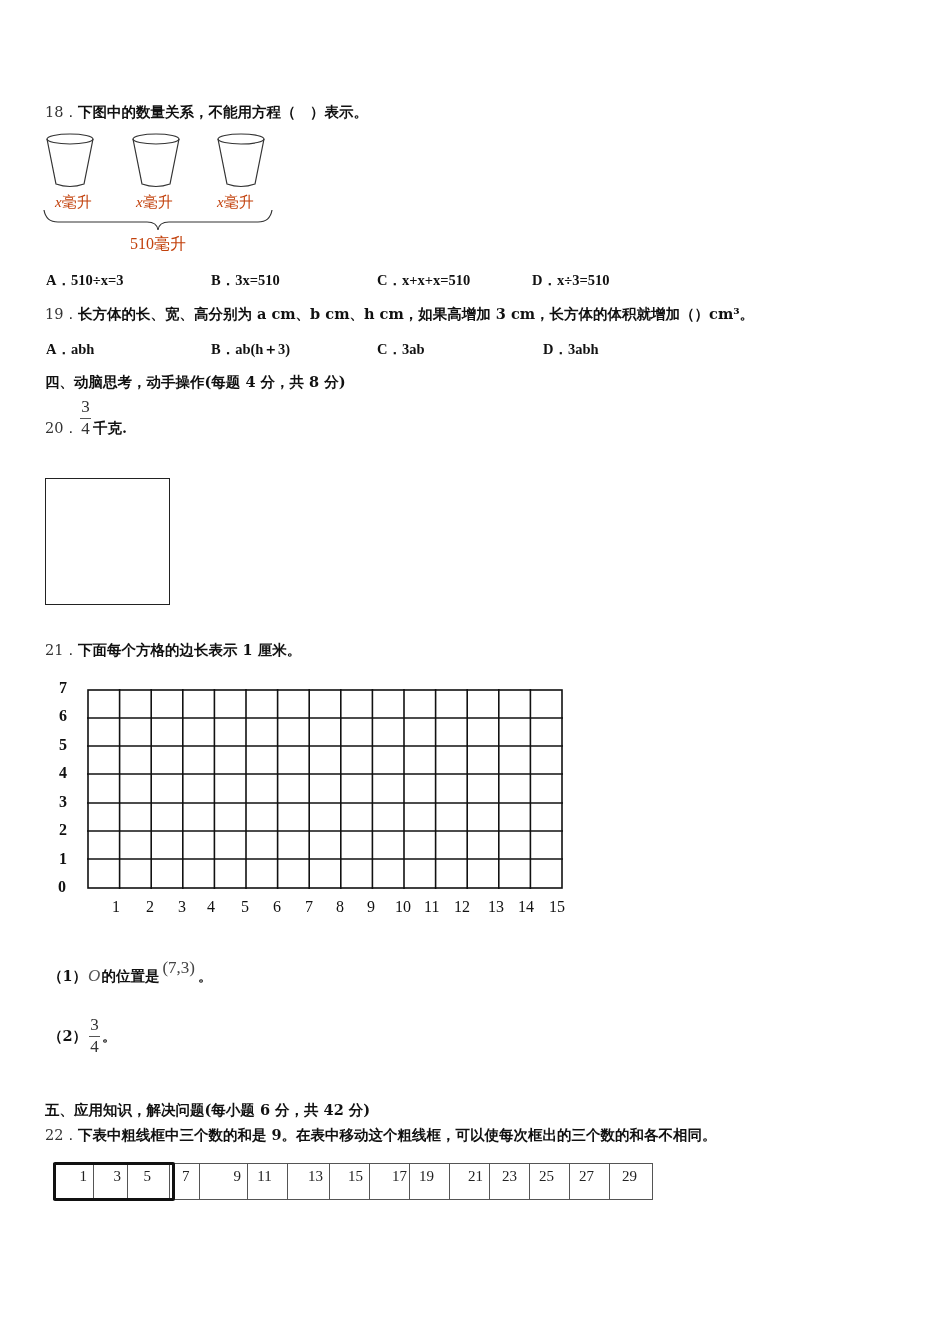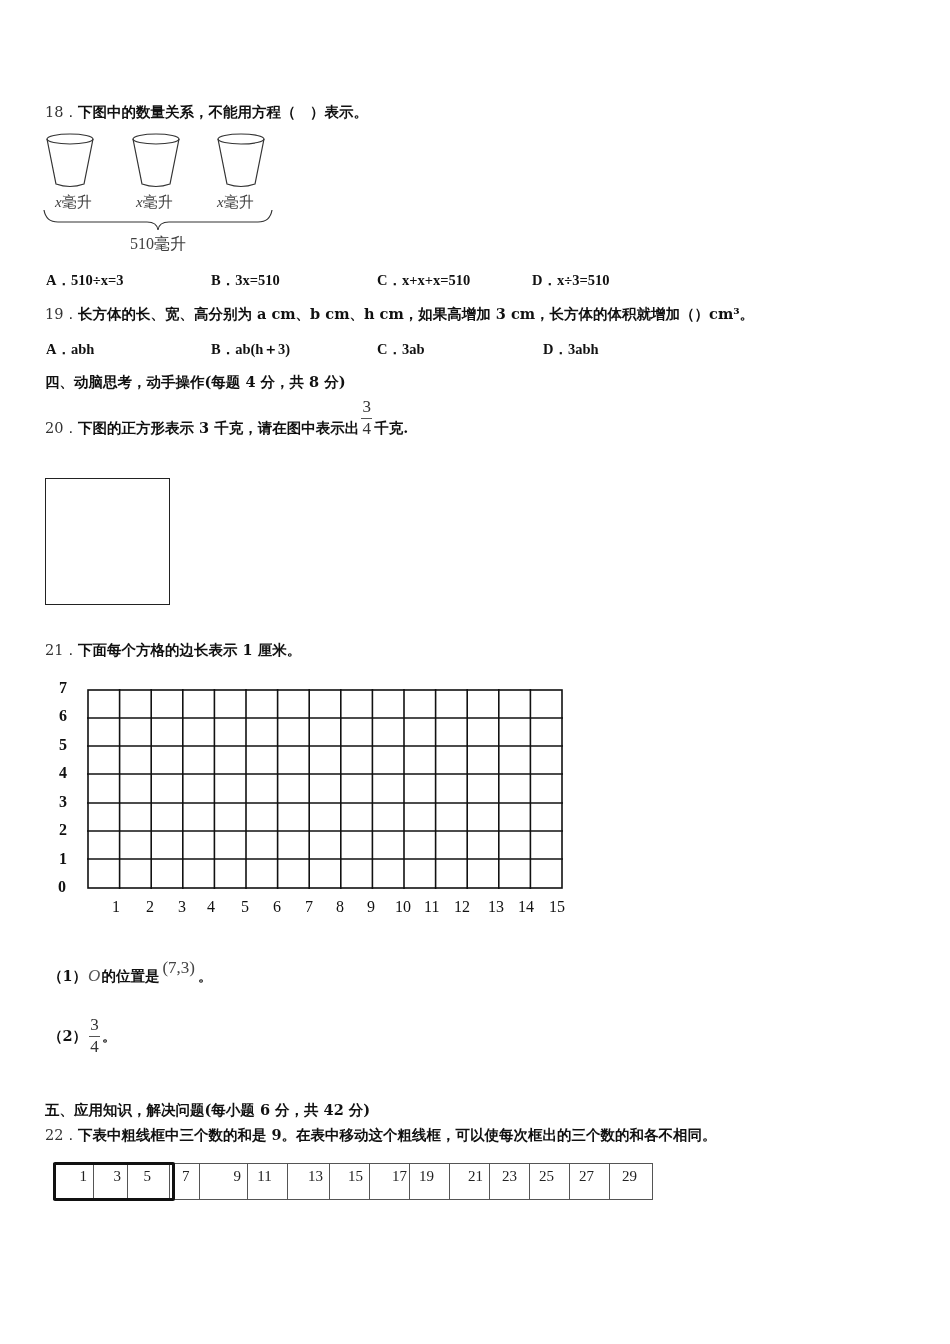--- a/index.html
+++ b/index.html
@@ -7,21 +7,21 @@
          font-family: "DejaVu Serif", "Liberation Serif", serif; color: #111; }
   .abs { position: absolute; }
   .line { font-size: 14.5px; font-weight: bold; white-space: nowrap; }
   .qnum { font-weight: normal; color: #333; }
   .serif-light { font-family: "Liberation Serif", serif; font-weight: normal; }
   .frac { display: inline-flex; flex-direction: column; align-items: center; vertical-align: middle;
           font-family: "Liberation Serif", serif; font-weight: normal; font-size: 17px; color: #333;
           line-height: 18px; margin: 0 2px; }
   .frac .bar { width: 11px; border-top: 1px solid #555; margin: 2px 0 1px; }
   .opt { position: absolute; font-size: 14.5px; font-weight: bold; white-space: nowrap; font-family: "Liberation Serif", serif; }
-  .cup-label { font-family: "Liberation Serif", serif; font-size: 15px; color: #404040; }
+  .cup-label { font-family: "Liberation Serif", serif; font-size: 15px; color: #c2410c; }
   .cup-label i { font-style: italic; }
   .square { position: absolute; left: 45px; top: 478px; width: 125px; height: 127px; border: 1.5px solid #222; box-sizing: border-box; }
   .grid-wrap { position: absolute; left: 87px; top: 689px; }
   .ylab, .xlab { position: absolute; font-family: "Liberation Serif", serif; font-weight: bold; font-size: 16px; color: #111; }
   .xlab { font-weight: normal; font-size: 16px; }
   .numtable { position: absolute; left: 53px; top: 1163px; border-collapse: collapse; }
   .numtable td { border: 1px solid #555; height: 36px; font-family: "Liberation Serif", serif; font-size: 15px;
                  text-align: right; vertical-align: top; padding: 4px 6px 0 0; box-sizing: border-box; color: #222; }
   .thickframe { position: absolute; left: 53px; top: 1162px; width: 122px; height: 39px; border: 3px solid #111; box-sizing: border-box; border-radius: 2px; pointer-events: none; }
 </style>
@@ -64,21 +64,20 @@
 </div>
 <div class="opt" style="left:46px; top:340px;"><span>A．</span><span>abh</span></div>
 <div class="opt" style="left:211px; top:340px;"><span>B．</span><span>ab(h＋3)</span></div>
 <div class="opt" style="left:377px; top:340px;"><span>C．</span><span>3ab</span></div>
 <div class="opt" style="left:543px; top:340px;"><span>D．</span><span>3abh</span></div>
 
 <div class="abs line" style="left:45px; top:373px; font-weight:bold;">四、动脑思考，动手操作(每题 4 分，共 8 分)</div>
 
 <div class="abs line" style="left:45px; top:398px; display:flex; align-items:flex-end;">
   <span class="qnum">20．</span>
-  <span>下图的正方形表示 3 千克，请在图中表示出</span>
   <span class="frac">
     <span>3</span>
       <span class="bar"></span>
       <span>4</span>
   </span>
   <span>千克.</span>
 </div>
 <div class="square"></div>
 
 <div class="abs line" style="left:45px; top:641px;">

